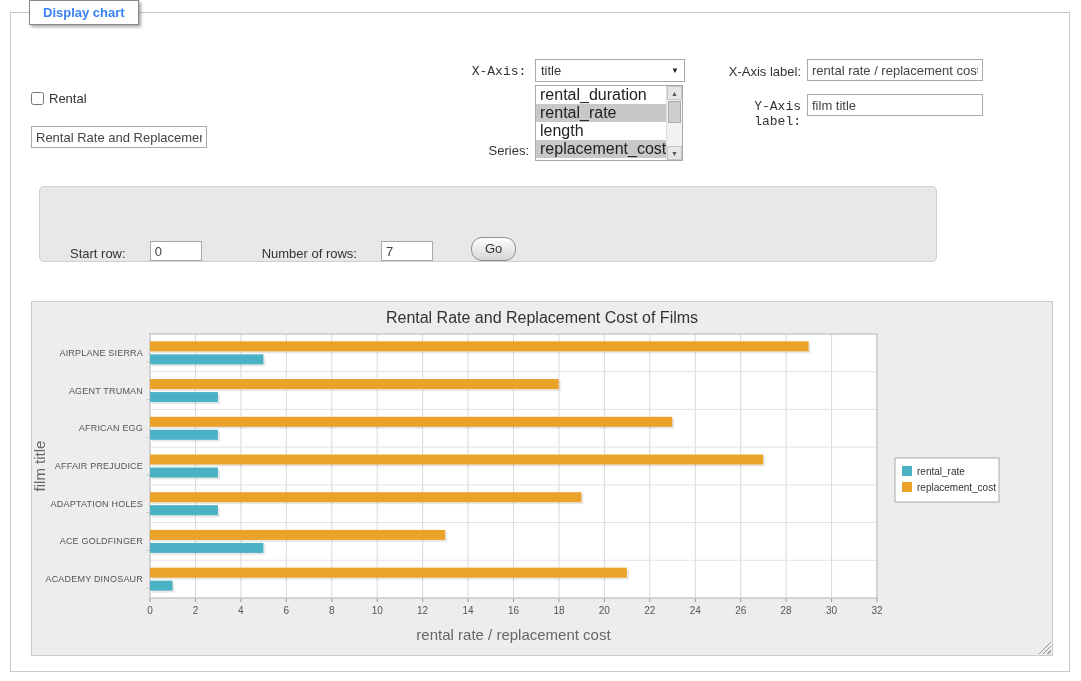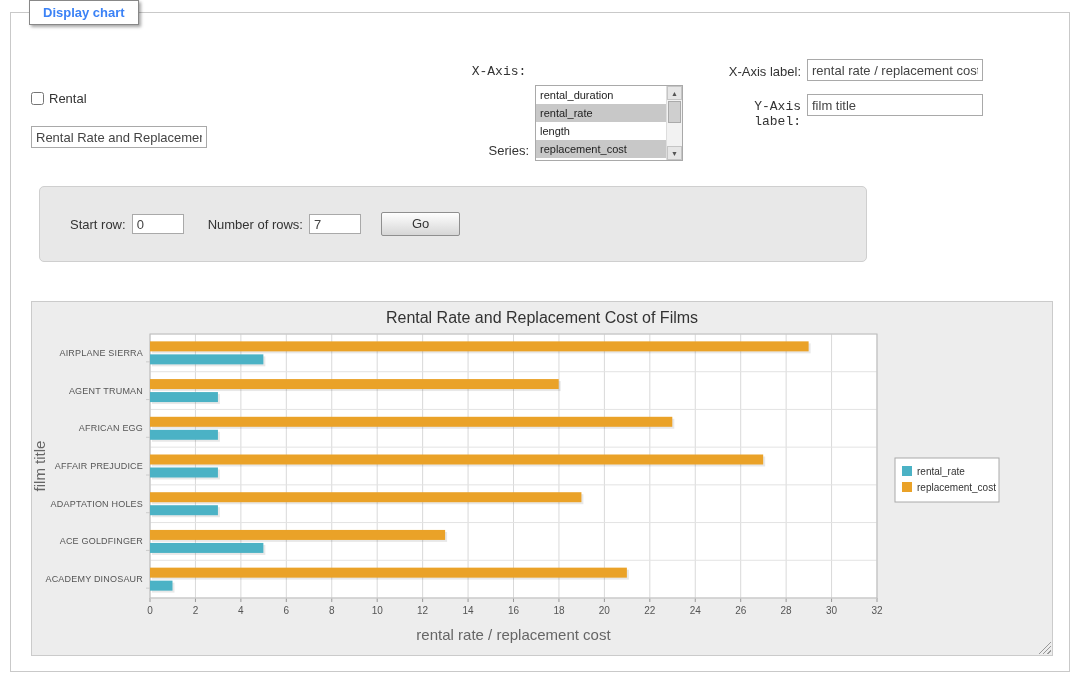--- a/index.html
+++ b/index.html
@@ -47,40 +47,40 @@
     border: 1px solid #a9a9a9; background: #fff;
     display: flex; align-items: center; justify-content: space-between;
     padding: 0 5px; cursor: default;
   }
   .sel-arrow { font-size: 8px; color: #222; }
   .listbox {
     position: absolute; left: 524px; top: 72px; width: 148px; height: 76px;
     border: 1px solid #a9a9a9; background: #fff; display: flex; overflow: hidden;
   }
   .list-items { flex: 1; overflow: hidden; }
-  .list-item { height: 18px; line-height: 18px; padding: 0 4px; font-size: 11px; color: #222; white-space: nowrap; }
+  .list-item { height: 18px; line-height: 18px; padding: 0 4px; font-size: 16px; color: #222; white-space: nowrap; }
   .list-item.selected { background: #c8c8c8; }
   .list-scrollbar { width: 16px; background: #f2f2f2; border-left: 1px solid #ddd; position: relative; font-size: 7px; color: #555; text-align: center; }
   .scroll-up, .scroll-down { position: absolute; left: 0; right: 0; height: 14px; line-height: 14px; background: #e6e6e6; border: 1px solid #c5c5c5; }
   .scroll-up { top: 0; } .scroll-down { bottom: 0; }
   .scroll-thumb { position: absolute; top: 15px; left: 1px; right: 1px; height: 22px; background: #cfcfcf; border: 1px solid #aaa; }
   .xlabel-input { position: absolute; left: 796px; top: 46px; width: 176px; }
   .ylabel-input { position: absolute; left: 796px; top: 81px; width: 176px; }
   .rows-panel {
-    position: absolute; left: 28px; top: 173px; width: 828px; height: 76px;
+    position: absolute; left: 28px; top: 173px; width: 898px; height: 76px;
     background: #e8e8e8; border: 1px solid #cfcfcf; border-radius: 5px;
-    display: flex; align-items: center; gap: 6px; padding-left: 30px;
+    display: flex; align-items: flex-end; gap: 24px; padding-left: 30px;
   }
   .flbl { font-size: 13px; color: #333; }
   .small { width: 52px; height: 20px; }
   .gap { width: 12px; }
   .go-btn {
-    margin-left: 14px; padding: 3px 30px 4px; font: 13px "Liberation Sans", sans-serif;
+    margin-left: 14px; padding: 3px 13px 4px; font: 13px "Liberation Sans", sans-serif;
     color: #333; background: linear-gradient(#fefefe, #d6d6d6);
-    border: 1px solid #8f8f8f; border-radius: 2px; cursor: pointer;
+    border: 1px solid #8f8f8f; border-radius: 11px; cursor: pointer;
   }
   .chart-panel {
     position: absolute; left: 20px; top: 288px; width: 1022px; height: 355px;
     background: #ededed; border: 1px solid #cbcbcb;
   }
   .chart-title { height: 28px; padding-top: 7px; text-align: center; font-size: 16px; color: #333; }
   #chart-svg { display: block; }
   #chart-svg text { font-family: "Liberation Sans", sans-serif; }
   .tick-label   { font-size: 10px; fill: #555; }
   .cat-label    { font-size: 9px;  fill: #555; letter-spacing: 0.2px; }
@@ -101,20 +101,24 @@
 
 
   <div class="stacked-row">
     <input type="checkbox" id="stacked-cb" style="">
     <span>Rental</span>
   </div>
 
   <input class="txt title-input" value="Rental Rate and Replacement Cost of Films" style="">
 
   <span class="lbl xaxis-lbl">X-Axis:</span>
+  <div class="fake-select">
+    <span>title</span>
+    <span class="sel-arrow">▼</span>
+  </div>
 
   <span class="lbl series-lbl">Series:</span>
   <div class="listbox">
     <div class="list-items" id="series-list">
         <div class="list-item">rental_duration</div>
         <div class="list-item selected">rental_rate</div>
         <div class="list-item">length</div>
         <div class="list-item selected">replacement_cost</div>
       </div>
     <div class="list-scrollbar">

